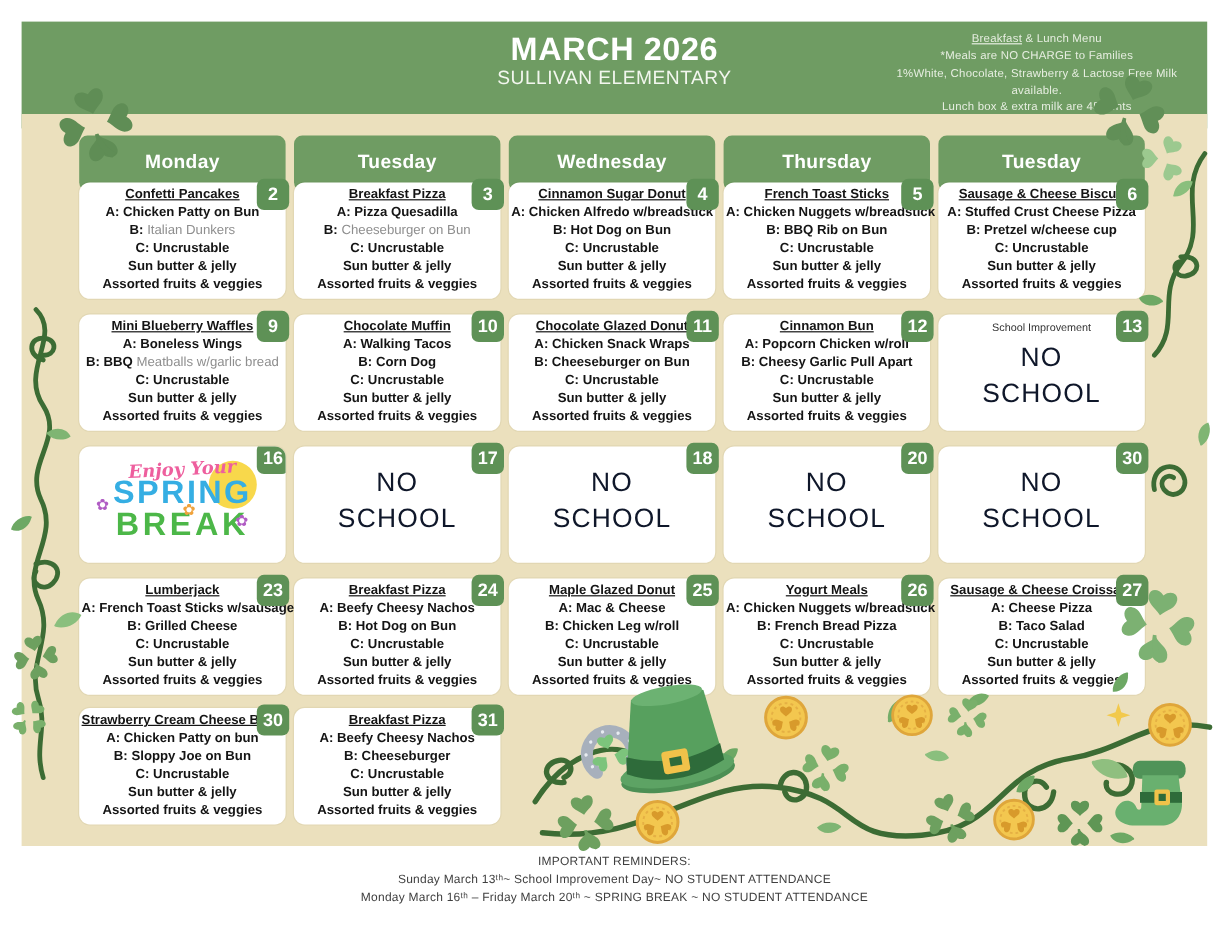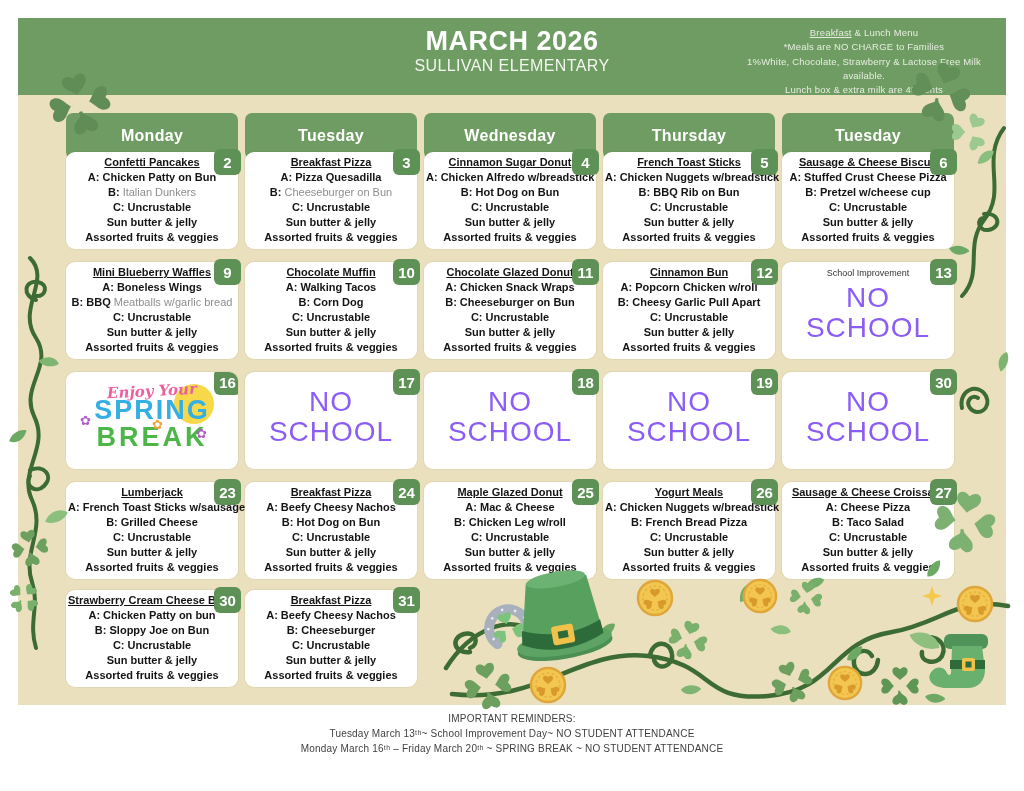--- a/index.html
+++ b/index.html
@@ -24,22 +24,22 @@
         box-sizing:border-box;padding:3px 2px 0;text-align:center;color:#141414;
         font-size:11px;font-weight:bold;line-height:15px;box-shadow:0 0 0 1px rgba(90,80,40,0.06);}
   .cell.empty{visibility:hidden;}
   .badge{position:absolute;top:-3px;right:-3px;width:27px;height:26px;border-radius:6px;
         background:#5e9156;color:#ffffff;font-size:15px;font-weight:bold;
         display:flex;align-items:center;justify-content:center;z-index:3;}
   .cell-title{text-decoration:underline;white-space:nowrap;}
   .cell-line{white-space:nowrap;}
   .muted{color:#8e8e8e;font-weight:normal;}
   .cell-note{font-size:9px;font-weight:normal;color:#333;line-height:12px;margin-top:2px;}
-  .noschool{font-weight:normal;font-size:28px;line-height:30px;letter-spacing:1px;
-        color:#8b5cf6;margin-top:12px;}
+  .noschool{font-weight:normal;font-size:22px;line-height:30px;letter-spacing:1px;
+        color:#0f172a;margin-top:12px;}
   .noschool.with-note{margin-top:4px;}
   
   .cell.spring{overflow:hidden;}
   .sun{position:absolute;right:24px;top:12px;width:40px;height:40px;background:#f8d84b;
         border-radius:50%;z-index:0;}
   .sb-enjoy{position:relative;z-index:1;font-family:"DejaVu Serif",serif;font-style:italic;
         font-weight:bold;font-size:15px;color:#ee5f9e;margin-top:9px;transform:rotate(-3deg);}
   .sb-spring{position:relative;z-index:1;font-size:27px;font-weight:bold;color:#35aee3;
         letter-spacing:2px;line-height:27px;margin-top:-2px;}
   .sb-break{position:relative;z-index:1;font-size:27px;font-weight:bold;color:#4cb748;
@@ -193,21 +193,21 @@
             </div>
           </div>
           <div class="cell">
             <span class="badge">18</span>
             <div class="noschool">
               <div>NO</div>
               <div>SCHOOL</div>
             </div>
           </div>
           <div class="cell">
-            <span class="badge">19</span>
+            <span class="badge">20</span>
             <div class="noschool">
               <div>NO</div>
               <div>SCHOOL</div>
             </div>
           </div>
           <div class="cell">
             <span class="badge">30</span>
             <div class="noschool">
               <div>NO</div>
               <div>SCHOOL</div>
@@ -400,17 +400,17 @@
       <rect x="-22" y="-32" width="44" height="15" rx="6" fill="#509358"></rect>
       <path d="M-14 -20 L16 -20 L19 4 C19 15 12 22 2 22 L-20 22 C-33 22 -41 13 -34 5 C-29 -1 -21 1 -19 7 C-18 9.5 -15.5 9.5 -15 7 Z" fill="#69b06f"></path>
       <rect x="-16" y="-6" width="35" height="9" fill="#2e6b3a"></rect>
       <rect x="-4" y="-8" width="13" height="13" rx="2" fill="#f0c24a"></rect>
       <rect x="-0.5" y="-4.5" width="6" height="6" fill="#2e6b3a"></rect>
     </g>
   </svg>
 
   <div class="footer">
     <div>IMPORTANT REMINDERS:</div>
-    <div>Tuesday March 13ᵗʰ~ School Improvement Day~ NO STUDENT ATTENDANCE</div>
+    <div>Sunday March 13ᵗʰ~ School Improvement Day~ NO STUDENT ATTENDANCE</div>
     <div>Monday March 16ᵗʰ – Friday March 20ᵗʰ ~ SPRING BREAK ~ NO STUDENT ATTENDANCE</div>
   </div>
 
 </div>
 
 </body></html>

